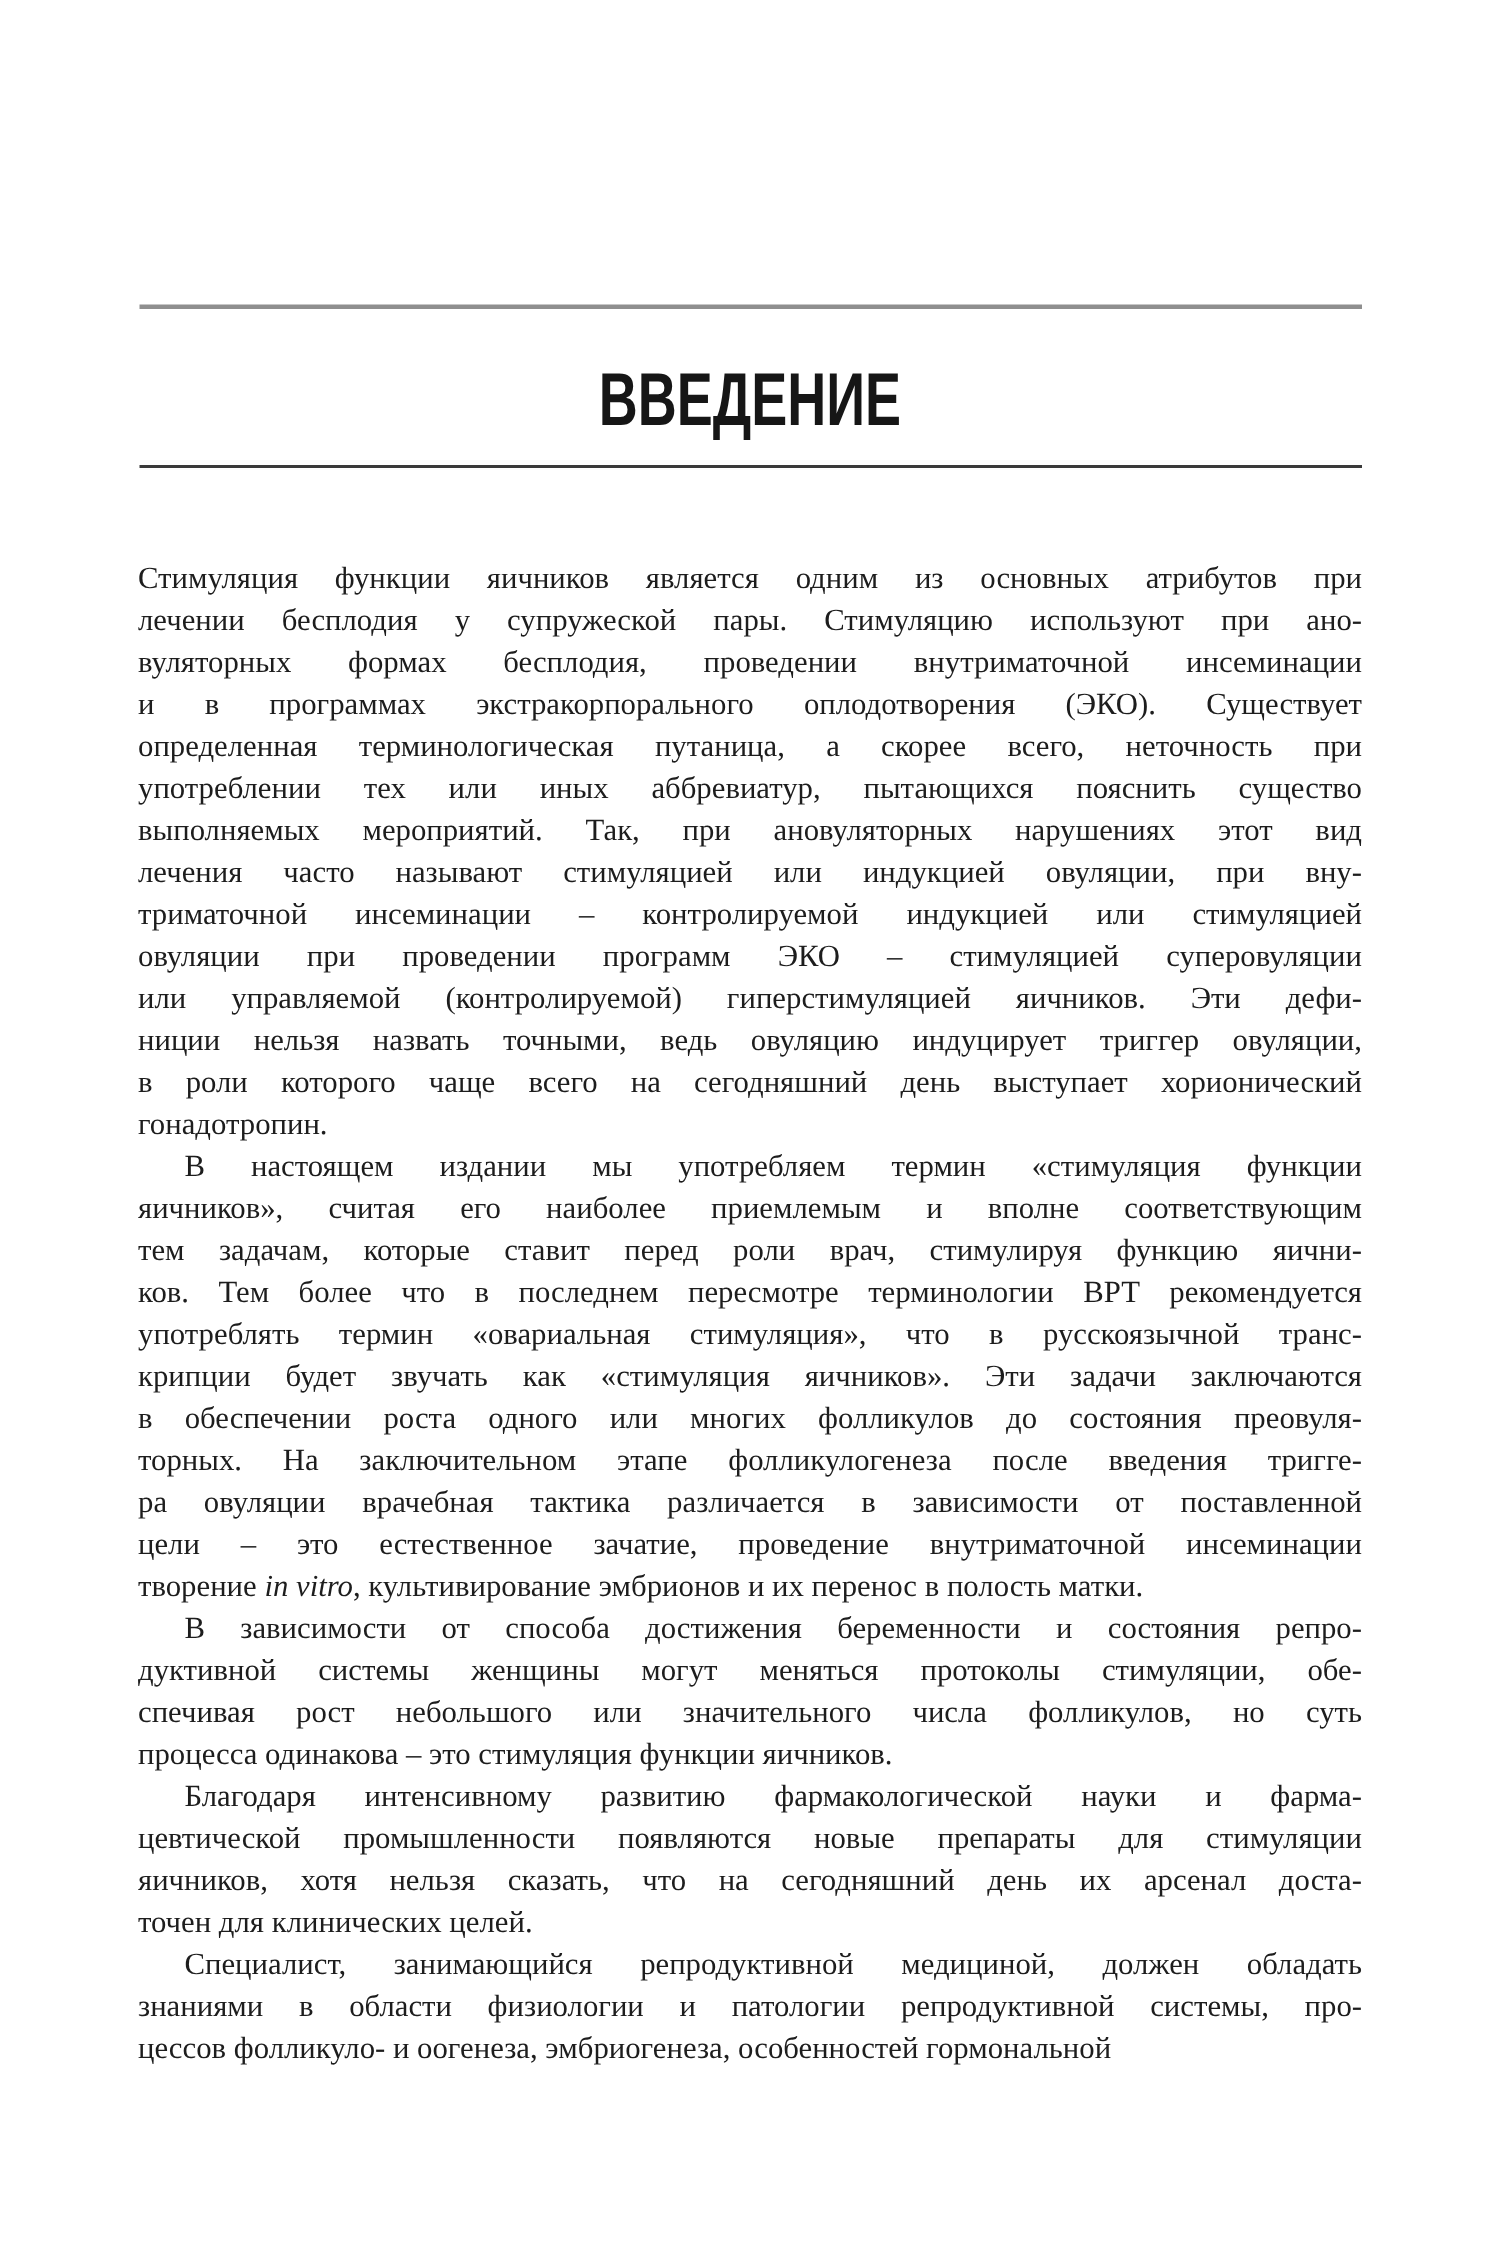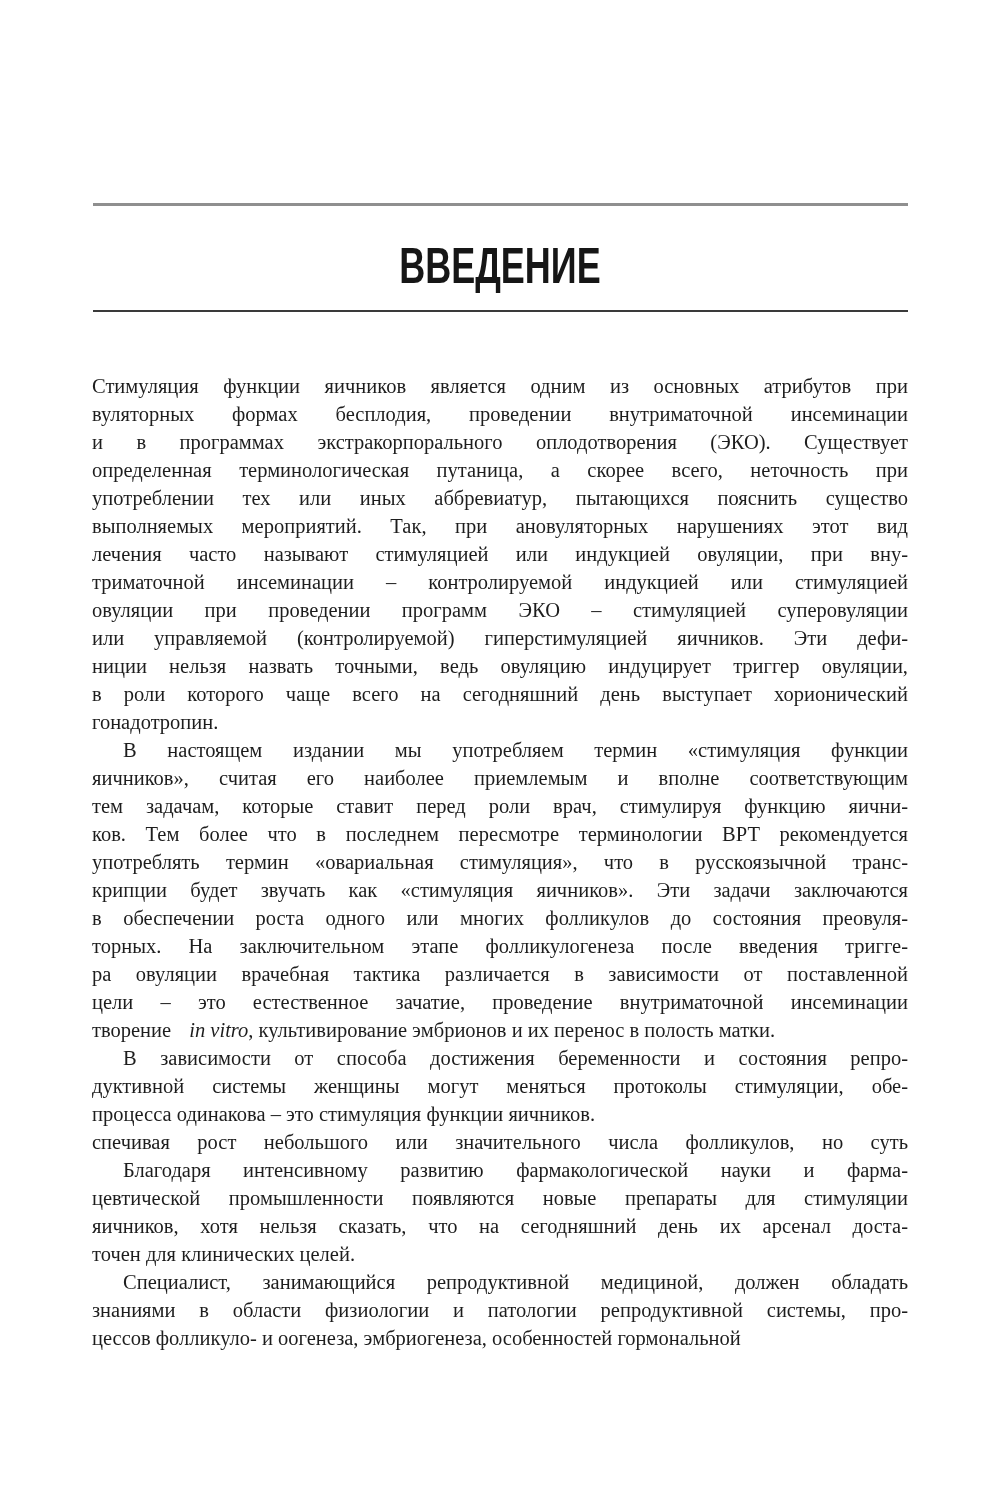--- a/index.html
+++ b/index.html
@@ -70,33 +70,33 @@
     text-align-last: justify;
   }
   .line.para-end {
     text-align-last: left;
   }
   .line.indented {
     text-indent: 31px;
   }
   .line i {
     font-style: italic;
-    margin-left: 13px;
   }
 </style>
 </head>
 <body>
 
 <div class="page">
   <div class="rule rule-top"></div>
   <h1 class="chapter-title"><span class="condense">ВВЕДЕНИЕ</span></h1>
   <div class="rule rule-bottom"></div>
   <div class="body-text" id="body-text">
       <div class="paragraph">
         <div class="line">Стимуляция функции яичников является одним из основных атрибутов при</div>
+        <div class="line">лечении бесплодия у супружеской пары. Стимуляцию используют при ано-</div>
         <div class="line">вуляторных формах бесплодия, проведении внутриматочной инсеминации</div>
         <div class="line">и в программах экстракорпорального оплодотворения (ЭКО). Существует</div>
         <div class="line">определенная терминологическая путаница, а скорее всего, неточность при</div>
         <div class="line">употреблении тех или иных аббревиатур, пытающихся пояснить существо</div>
         <div class="line">выполняемых мероприятий. Так, при ановуляторных нарушениях этот вид</div>
         <div class="line">лечения часто называют стимуляцией или индукцией овуляции, при вну-</div>
         <div class="line">триматочной инсеминации – контролируемой индукцией или стимуляцией</div>
         <div class="line">овуляции при проведении программ ЭКО – стимуляцией суперовуляции</div>
         <div class="line">или управляемой (контролируемой) гиперстимуляцией яичников. Эти дефи-</div>
         <div class="line">ниции нельзя назвать точными, ведь овуляцию индуцирует триггер овуляции,</div>
@@ -112,22 +112,22 @@
         <div class="line">крипции будет звучать как «стимуляция яичников». Эти задачи заключаются</div>
         <div class="line">в обеспечении роста одного или многих фолликулов до состояния преовуля-</div>
         <div class="line">торных. На заключительном этапе фолликулогенеза после введения тригге-</div>
         <div class="line">ра овуляции врачебная тактика различается в зависимости от поставленной</div>
         <div class="line">цели – это естественное зачатие, проведение внутриматочной инсеминации</div>
         <div class="line para-end">творение <i>in vitro</i>, культивирование эмбрионов и их перенос в полость матки.</div>
       </div>
       <div class="paragraph">
         <div class="line indented">В зависимости от способа достижения беременности и состояния репро-</div>
         <div class="line">дуктивной системы женщины могут меняться протоколы стимуляции, обе-</div>
+        <div class="line">спечивая рост небольшого или значительного числа фолликулов, но суть</div>
         <div class="line para-end">процесса одинакова – это стимуляция функции яичников.</div>
-        <div class="line">спечивая рост небольшого или значительного числа фолликулов, но суть</div>
       </div>
       <div class="paragraph">
         <div class="line indented">Благодаря интенсивному развитию фармакологической науки и фарма-</div>
         <div class="line">цевтической промышленности появляются новые препараты для стимуляции</div>
         <div class="line">яичников, хотя нельзя сказать, что на сегодняшний день их арсенал доста-</div>
         <div class="line para-end">точен для клинических целей.</div>
       </div>
       <div class="paragraph">
         <div class="line indented">Специалист, занимающийся репродуктивной медициной, должен обладать</div>
         <div class="line">знаниями в области физиологии и патологии репродуктивной системы, про-</div>

